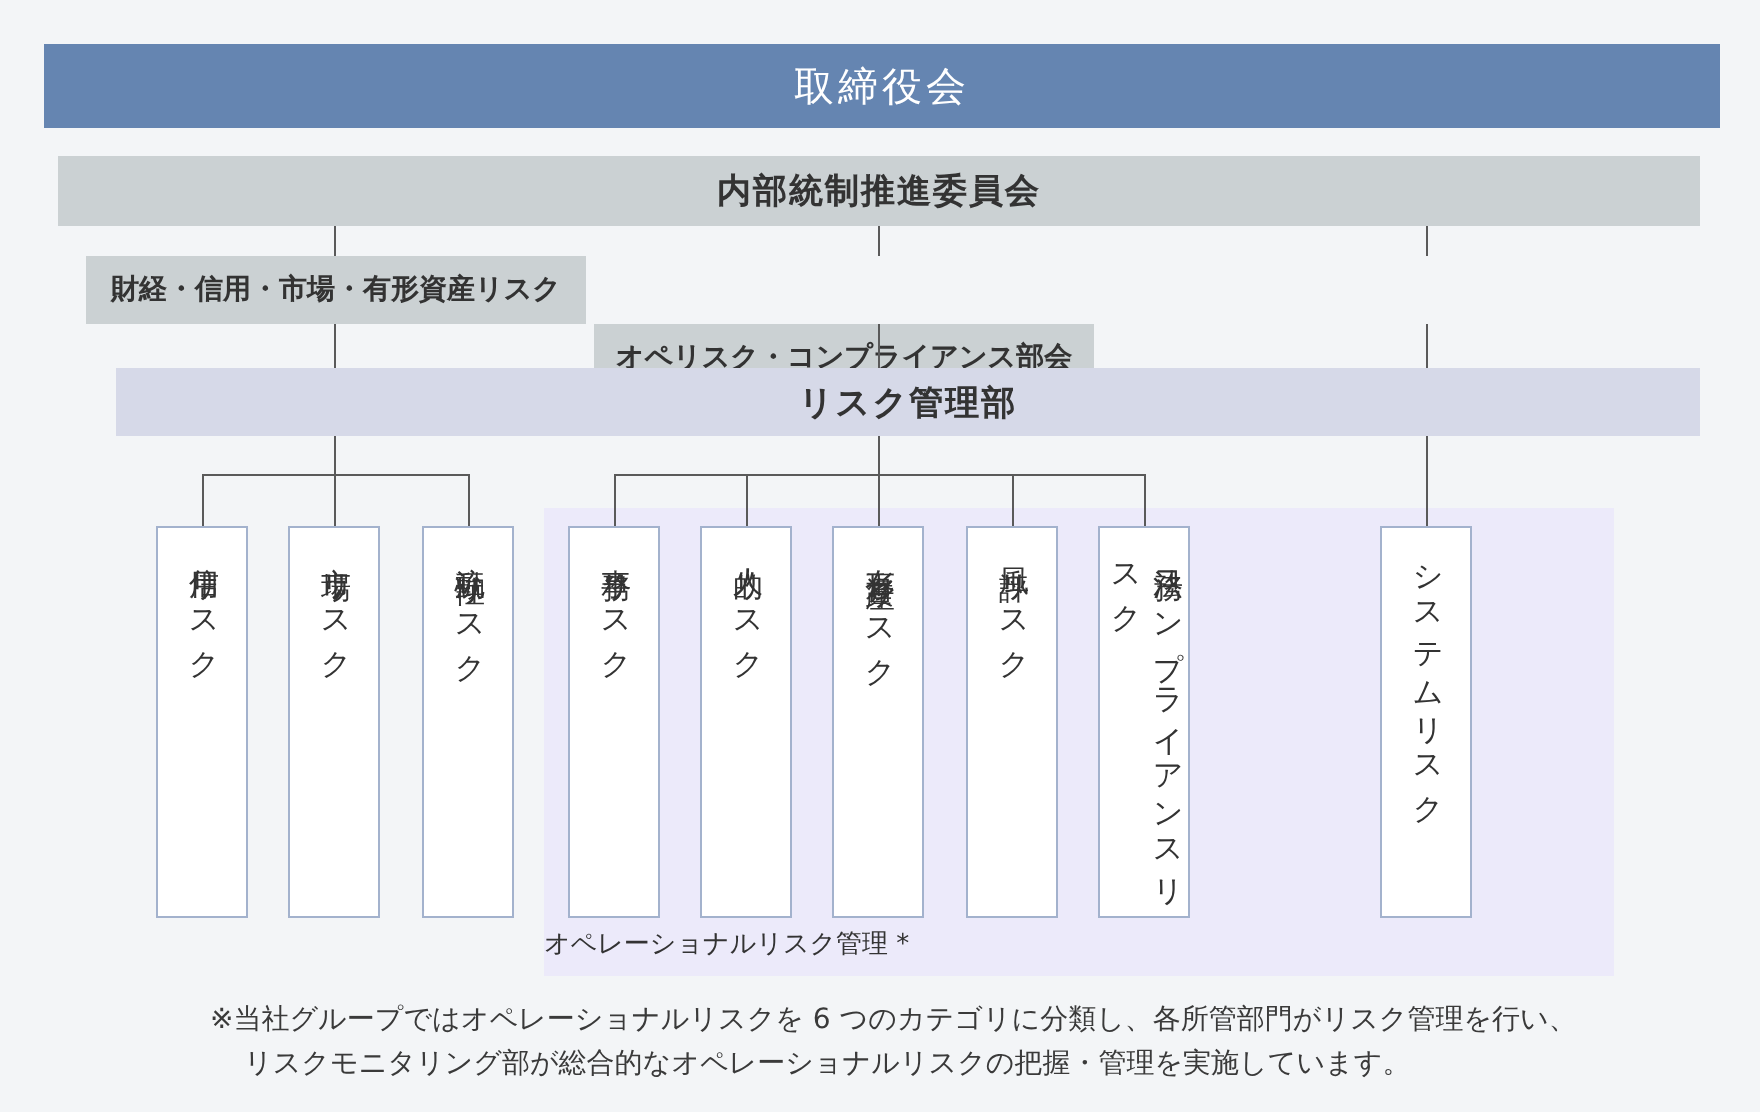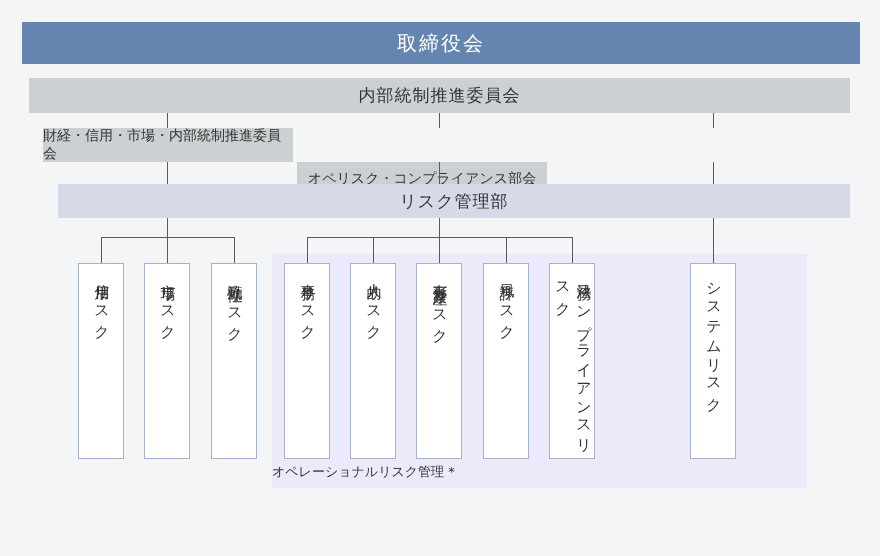--- a/index.html
+++ b/index.html
@@ -11,20 +11,21 @@
     position:relative;
     width:880px;height:556px;
     background:#f3f5f7;
     overflow:hidden;
     color:#333;
   }
   .bar{
     position:absolute;
     display:flex;align-items:center;justify-content:center;
     box-sizing:border-box;
+    font-weight:bold;
   }
   .board-bar{
     left:22px;top:22px;width:838px;height:42px;
     background:#6585b1;color:#ffffff;
     font-size:20px;font-weight:normal;letter-spacing:2px;
   }
   .committee-bar{
     left:29px;top:78px;width:821px;height:35px;
     background:#cbd1d3;font-size:17px;letter-spacing:1px;
   }
@@ -85,21 +86,21 @@
 </style>
 </head>
 <body>
 
 <div class="canvas">
 
   <div class="bar board-bar">取締役会</div>
 
   <div class="bar committee-bar">内部統制推進委員会</div>
 
-  <div class="bar sub-box sub-1">財経・信用・市場・内部統制推進委員会</div>
+  <div class="bar sub-box sub-1">財経・信用・市場・有形資産リスク</div>
   <div class="bar sub-box sub-2">オペリスク・コンプライアンス部会</div>
 
   <div class="bar dept-bar">リスク管理部</div>
 
   <div class="op-panel"></div>
 
   <div>
 
     <div class="vline" style="left:167px;top:113px;height:15px;"></div>
     <div class="vline" style="left:439px;top:113px;height:15px;"></div>
@@ -131,14 +132,18 @@
   <div class="risk-box rb-3">流動性リスク</div>
   <div class="risk-box rb-4">事務リスク</div>
   <div class="risk-box rb-5">人的リスク</div>
   <div class="risk-box rb-6">有形資産リスク</div>
   <div class="risk-box rb-7">風評リスク</div>
   <div class="risk-box rb-8 two-col">法務コンプライアンスリスク</div>
   <div class="risk-box rb-9">システムリスク</div>
 
   <div class="op-label">オペレーショナルリスク管理 *</div>
 
+  <div class="notes">
+    <div class="note-line-1">※当社グループではオペレーショナルリスクを 6 つのカテゴリに分類し、各所管部門がリスク管理を行い、</div>
+    <div class="note-line-2">リスクモニタリング部が総合的なオペレーショナルリスクの把握・管理を実施しています。</div>
+  </div>
 
 </div>
 
 </body></html>

